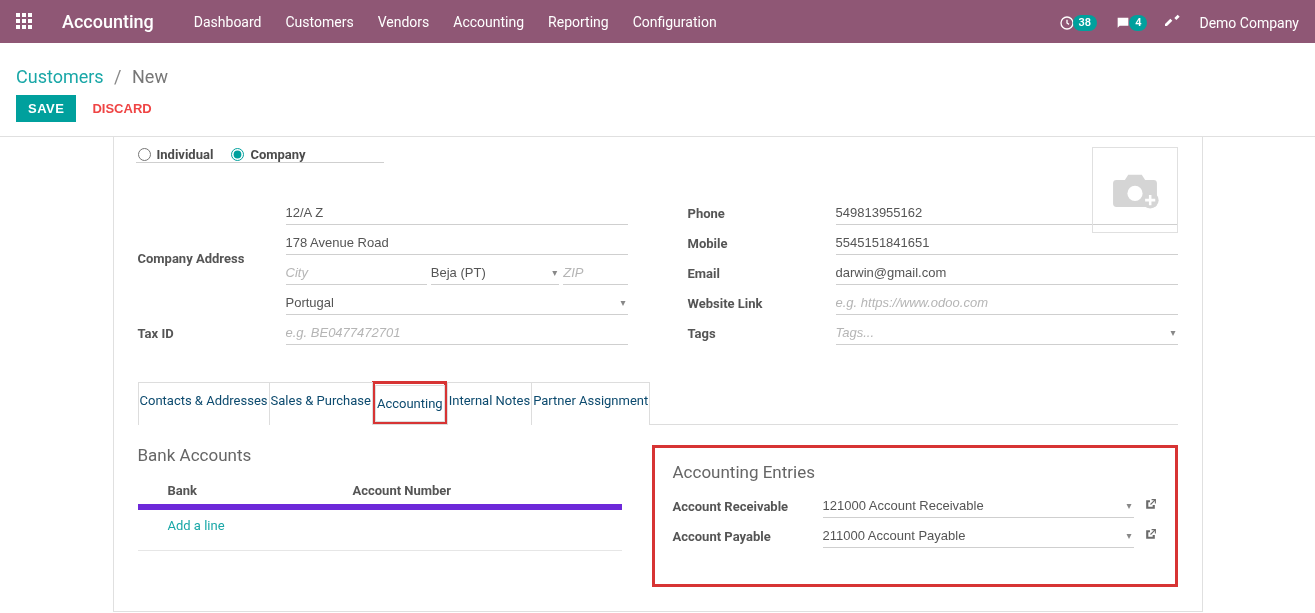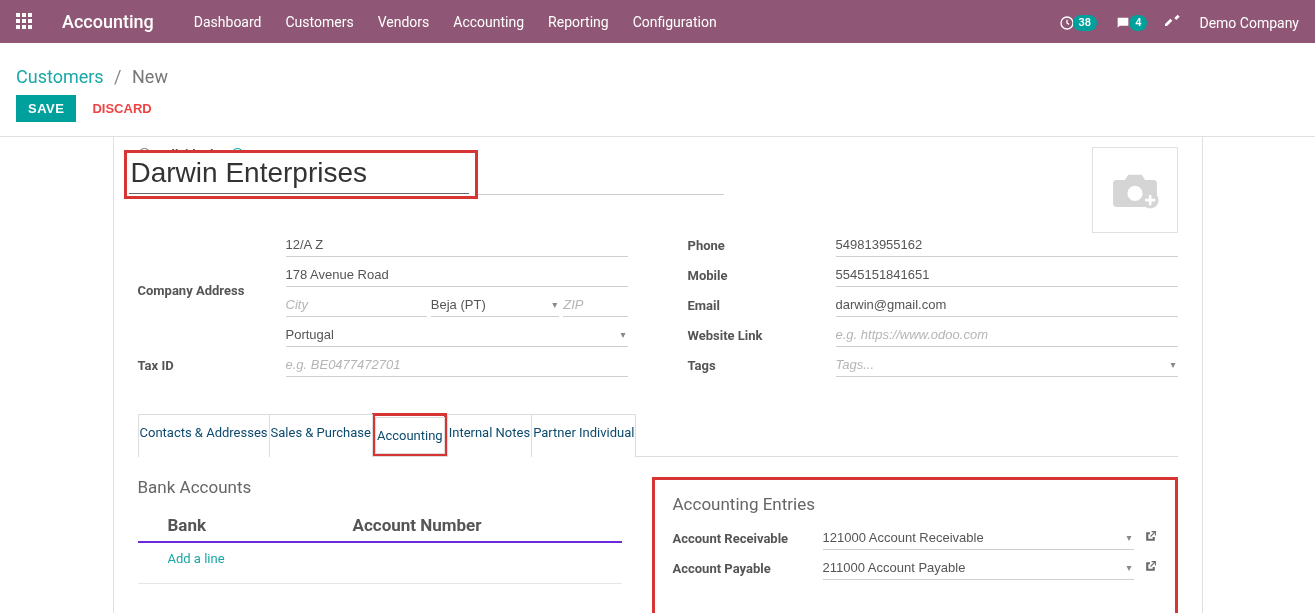--- a/index.html
+++ b/index.html
@@ -52,21 +52,21 @@
 .tabs { display: flex; margin-top: 30px; border-bottom: 1px solid #ddd; }
 .tab { border: 1px solid #ddd; border-bottom: none; padding: 10px 1px; margin-right: -1px; font-size: 13px; color: #0c4a6e; background: #fff; cursor: pointer; border-top-left-radius: 0; border-top-right-radius: 0; position: relative; top: 1px; }
 .tab.active { background: #fff; border-bottom: 1px solid #fff; z-index: 2; }
 .tab-hl { border: 3px solid #d73434; padding: 0; }
 .tab-hl .tab { border: 1px solid #ddd; }
 
 .tab-body { display: flex; gap: 30px; margin-top: 20px; }
 .left-pane { flex: 1; }
 .right-pane { flex: 1; border: 3px solid #d73434; padding: 14px 18px 30px; }
 .section-title { font-size: 17px; color: #666; margin-bottom: 12px; }
-.bank-head { display: flex; color: #555; font-weight: 700; border-bottom: 2px solid #6d28d9; padding: 6px 0; font-size: 17px; }
+.bank-head { display: flex; color: #555; font-weight: 700; border-bottom: 6px solid #6d28d9; padding: 6px 0; font-size: 13px; }
 .bank-head .c1 { width: 215px; padding-left: 30px; }
 .add-line { color: #19a7a7; padding: 8px 0 17px 30px; cursor: pointer; font-size: 13px; border-bottom: 1px solid #e6e6e6; }
 .entry-row { display: flex; align-items: center; margin-bottom: 6px; }
 .entry-row label { width: 150px; font-weight: 700; color: #555; font-size: 13px; }
 .entry-input-wrap { flex: 1; display: flex; align-items: center; gap: 10px; }
 .entry-input { flex: 1; border: none; border-bottom: 1px solid #cfcfcf; padding: 4px 0; font-size: 13px; outline: none; color: #555; }
 .ext-link { color: #6b6b6b; cursor: pointer; }
 </style>
 </head>
 <body>
@@ -144,23 +144,20 @@
         <input type="radio" name="ct" style="">
         <span>Individual</span>
       </label>
     <label>
         <input type="radio" name="ct" checked="" style="">
         <span>Company</span>
       </label>
   </div>
 
   <div style="display:flex;align-items:flex-end">
-    <div class="name-wrap">
-      <input class="name-input" value="Darwin Enterprises" style="">
-    </div>
     <div style="flex:1;border-bottom:1px solid #cfcfcf;margin-left:-2px;margin-bottom:4px;max-width:248px"></div>
   </div>
 
   <div class="two-col">
     <div class="col">
       <div class="field">
         <label>Company Address</label>
         <div class="addr-stack">
           <input class="text-input" value="12/A Z" style="">
           <input class="text-input" value="178 Avenue Road" style="">
@@ -202,21 +199,21 @@
     </div>
   </div>
 
   <div class="tabs">
     <div class="tab">Contacts &amp; Addresses</div>
     <div class="tab">Sales &amp; Purchase</div>
     <div class="tab-hl">
         <div class="tab active">Accounting</div>
       </div>
     <div class="tab">Internal Notes</div>
-    <div class="tab">Partner Individual</div>
+    <div class="tab">Partner Assignment</div>
   </div>
 
   <div class="tab-body">
     <div class="left-pane">
       <div class="section-title">Bank Accounts</div>
       <div class="bank-head">
         <div class="c1">Bank</div>
         <div>Account Number</div>
       </div>
       <div class="add-line">Add a line</div>

